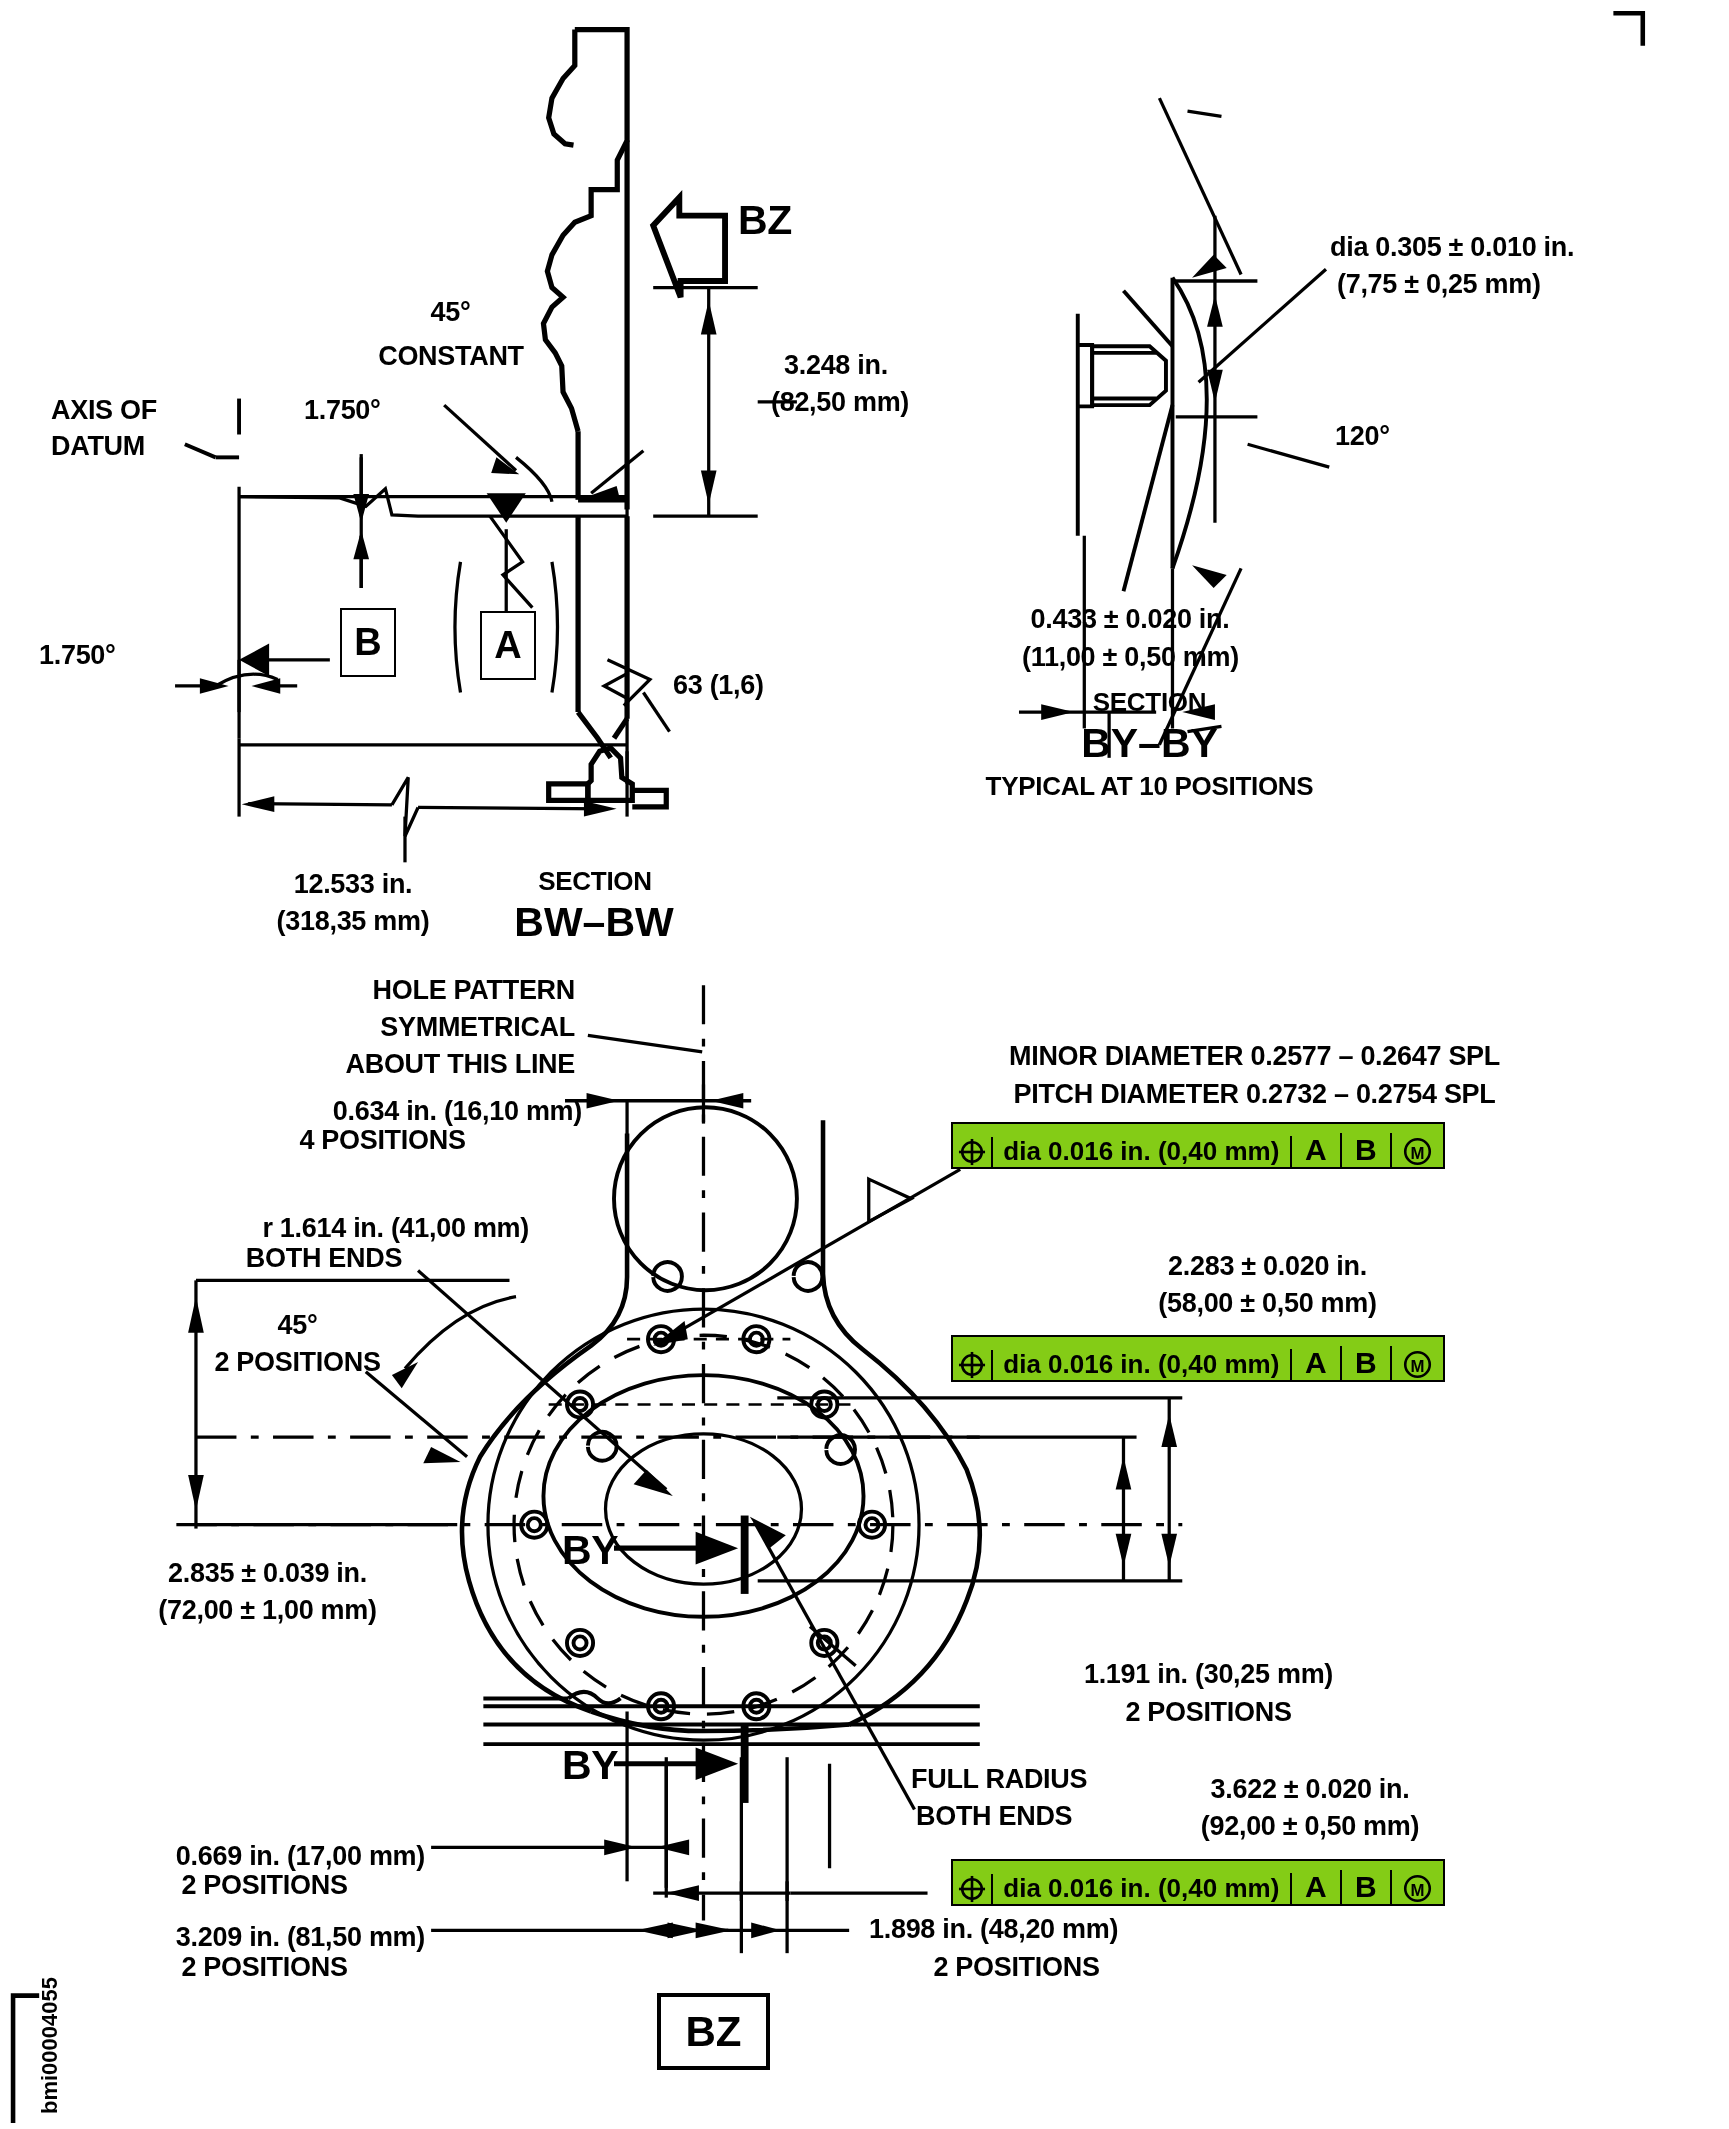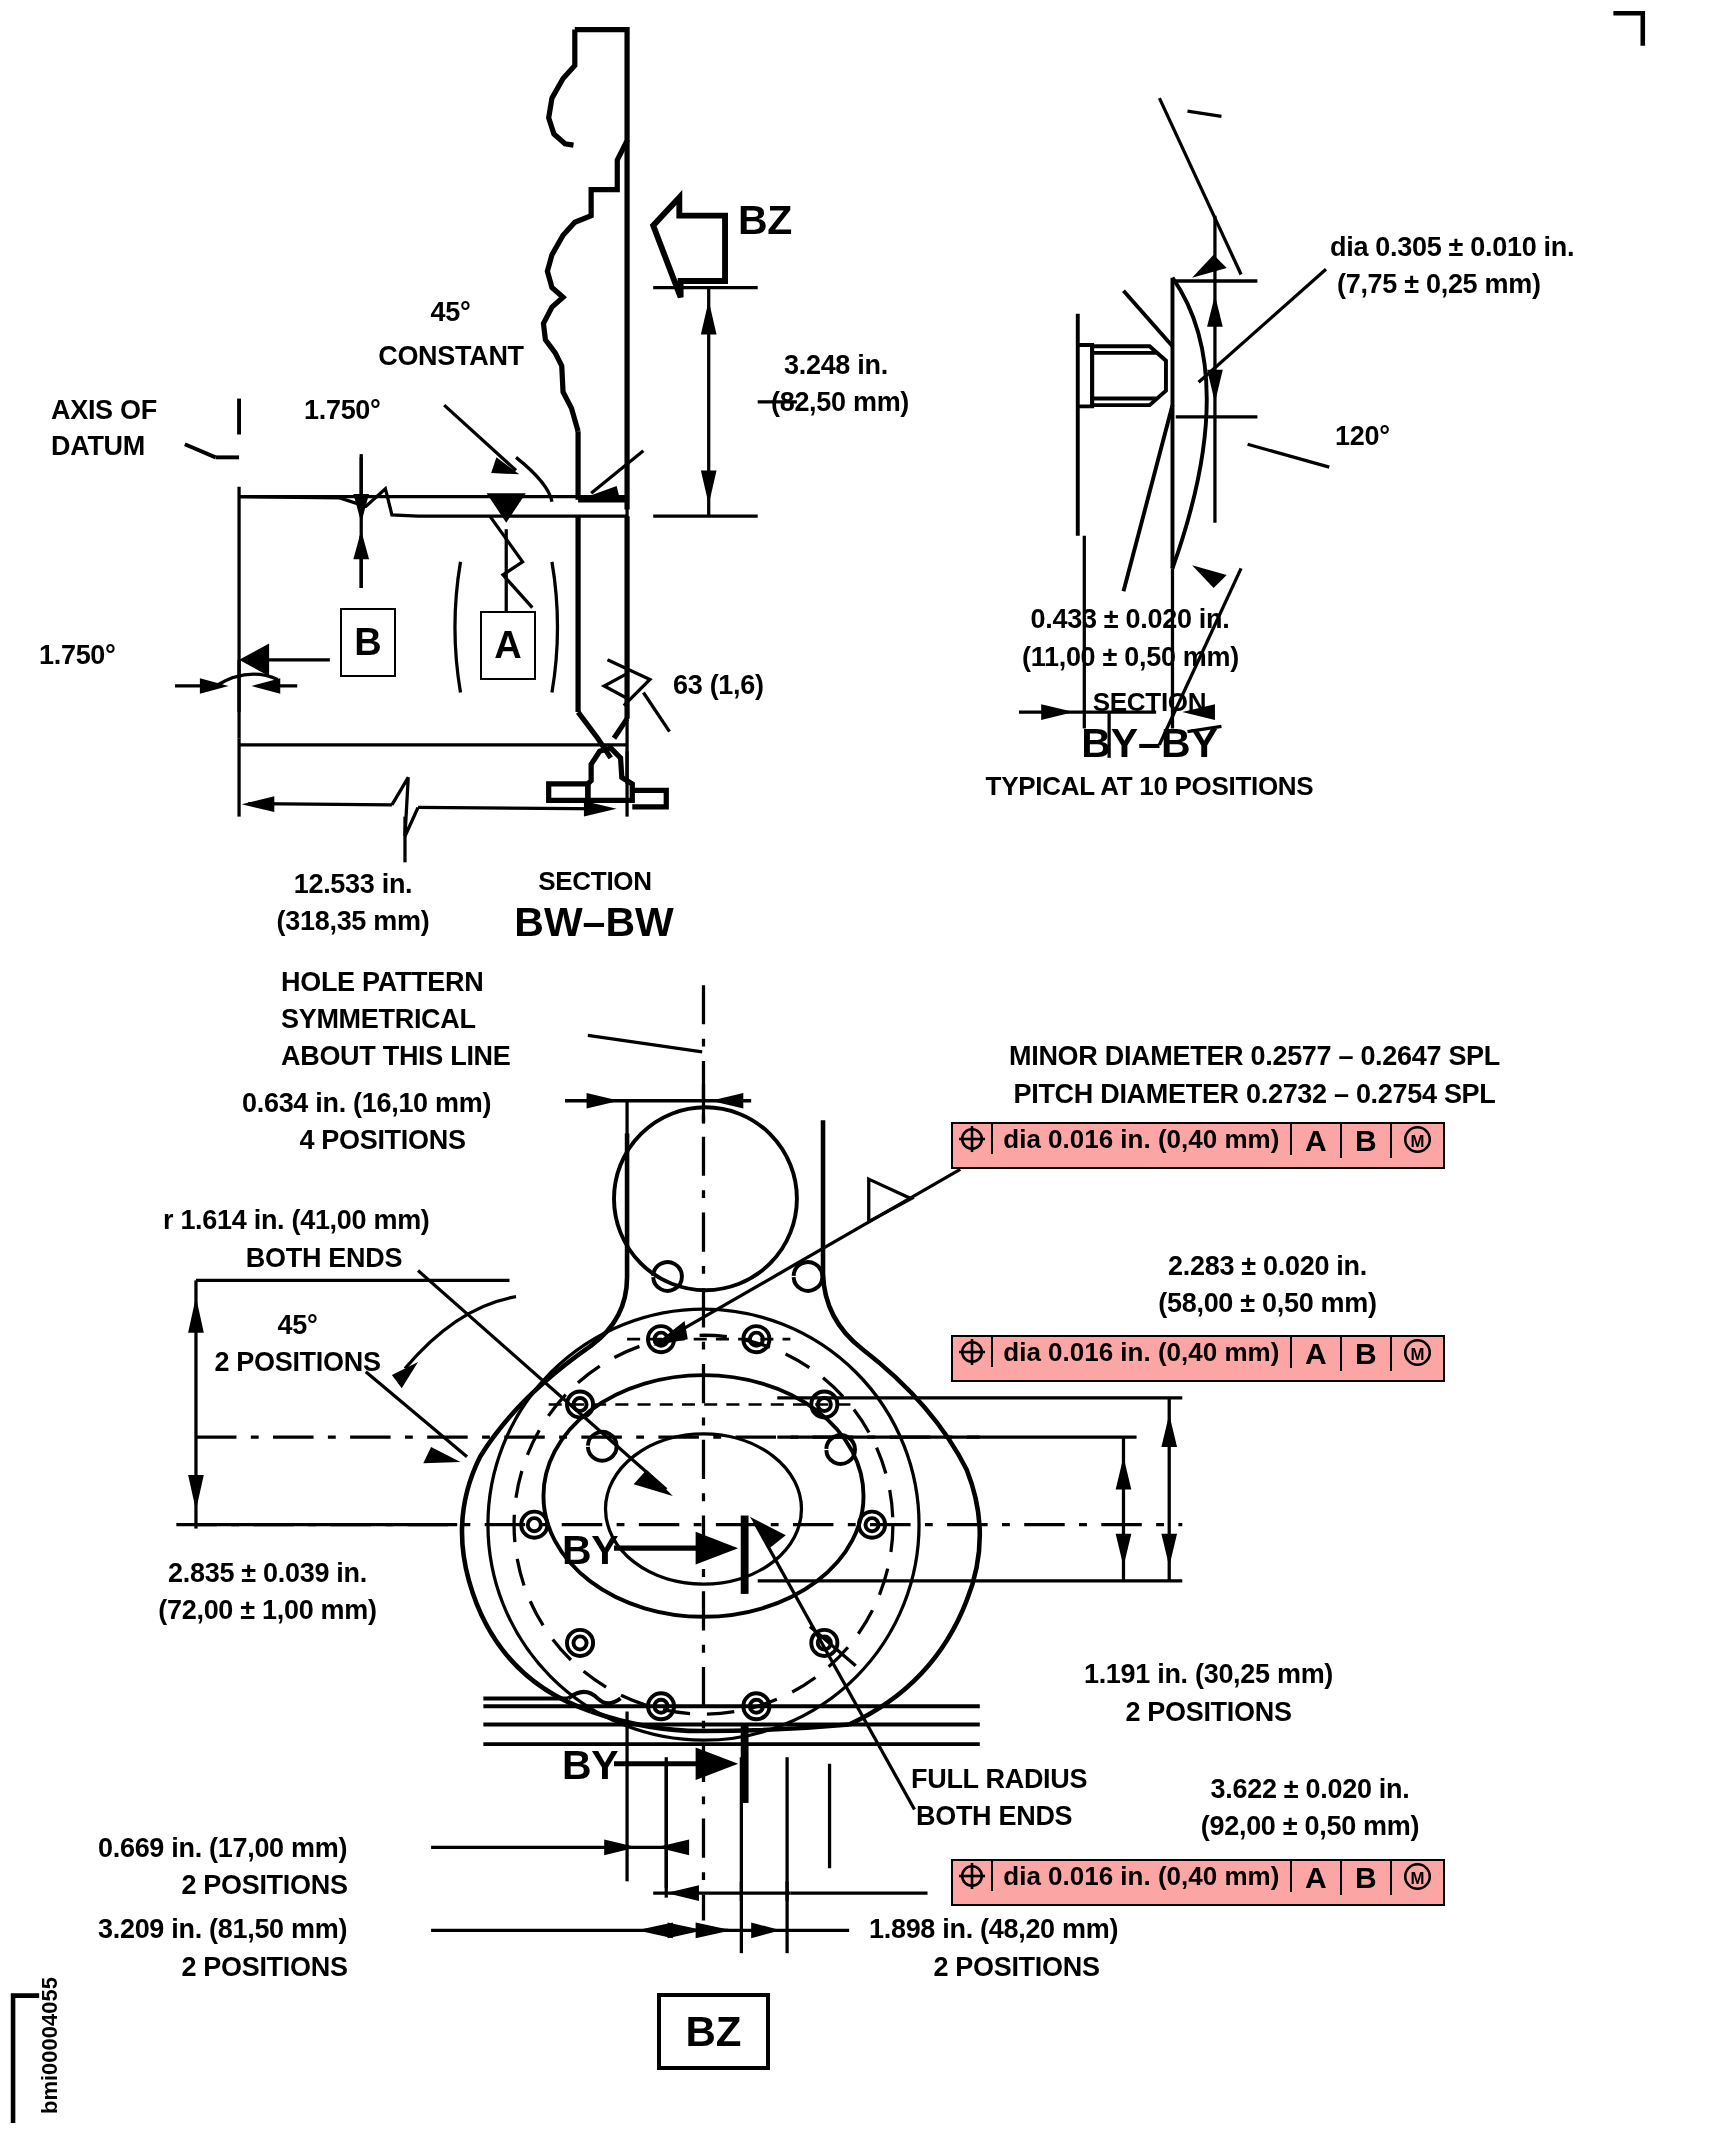--- a/index.html
+++ b/index.html
@@ -22,35 +22,35 @@
     color:#000;
     white-space:pre;
     line-height:1.18;
     letter-spacing:-0.3px;
   }
   .t-note{font-size:27px;font-weight:bold;}
   .t-sec{font-size:26px;font-weight:bold;}
   .t-secbig{font-size:41px;font-weight:bold;letter-spacing:0px;}
   .t-bz{font-size:41px;font-weight:bold;}
   .center{text-align:center;}
-  .right{}
+  .right{text-align:right;margin-top:8px;}
   .box-datum{
     position:absolute;
     border:2.6px solid #000;
     display:flex;align-items:center;justify-content:center;
     font-size:38px;font-weight:bold;
     font-family:"Liberation Sans", sans-serif;
     background:#fff;
   }
   .fcf{
     position:absolute;
     border:2.6px solid #000;
     display:flex;
-    align-items:flex-start;
-    background:#fca5a5;
+    align-items:flex-end;
+    background:#84cc16;
     height:43px;
   }
   .fcf > div{
     display:flex;align-items:center;justify-content:center;
     border-right:2.6px solid #000;
     padding:0 6.5px;
     font-size:26px;font-weight:bold;
     font-family:"Liberation Sans", sans-serif;
   }
   .fcf > div:last-child{border-right:none;}

